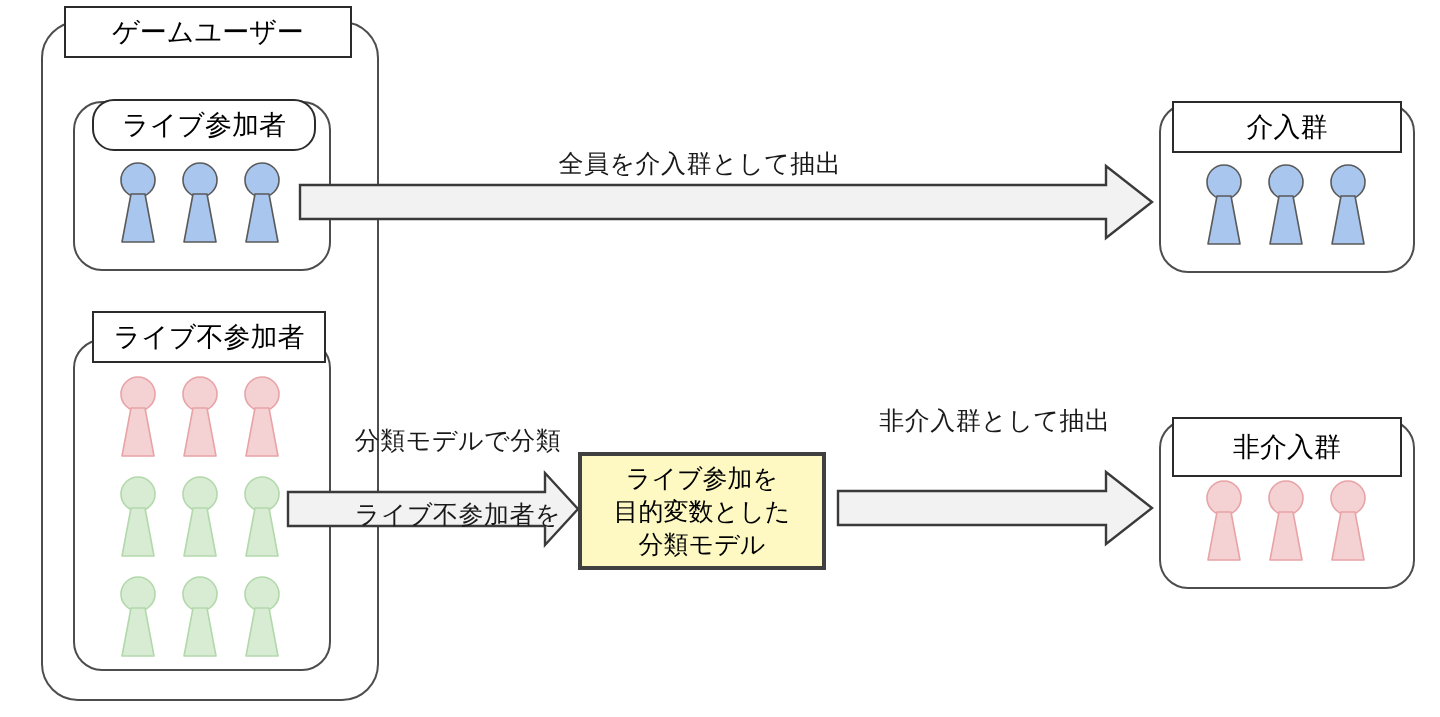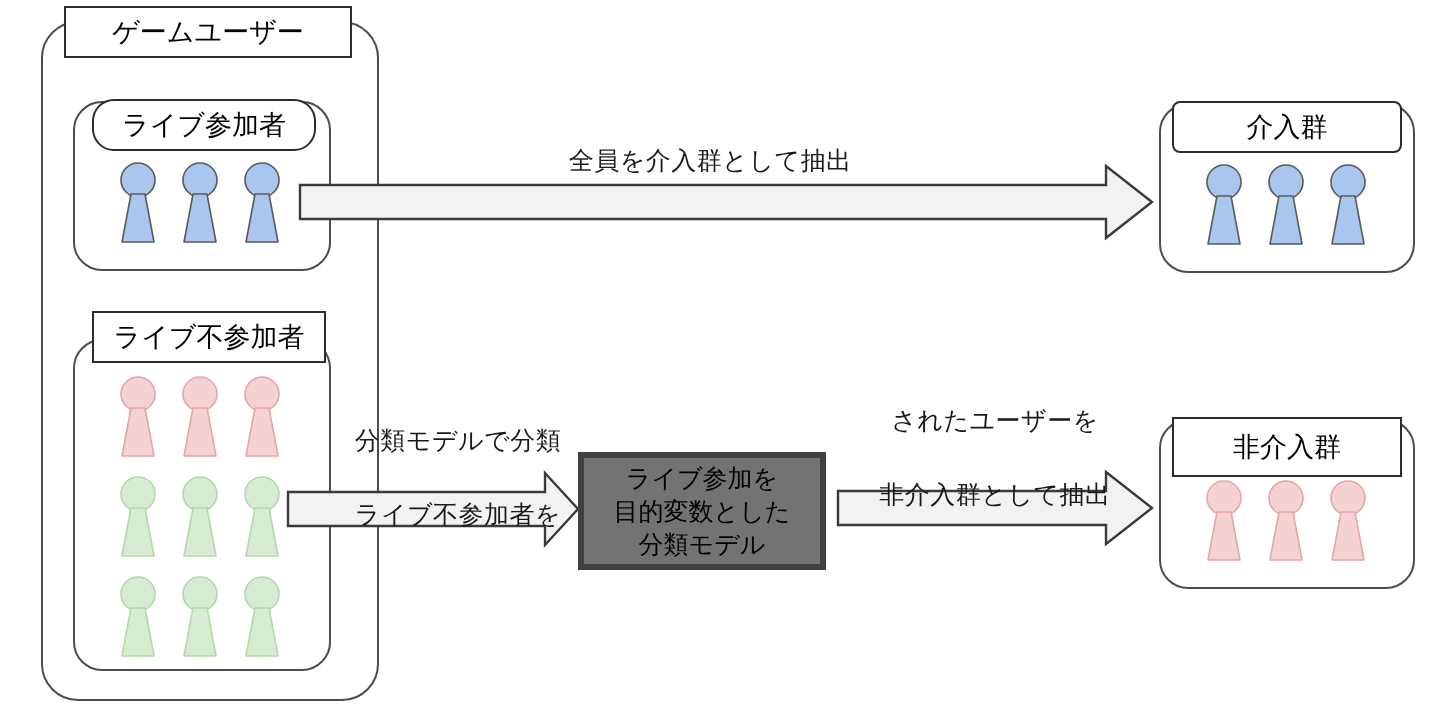--- a/index.html
+++ b/index.html
@@ -52,22 +52,22 @@
     background: #ffffff;
     border: 2px solid #2b2b2b;
     box-sizing: border-box;
     display: flex;
     align-items: center;
     justify-content: center;
   }
   .plate .group-label { position: static; }
   .center-box {
     position: absolute;
-    background: #737373;
-    border: 6px solid #404040;
+    background: #fef9c3;
+    border: 4px solid #404040;
     box-sizing: border-box;
     display: flex;
     align-items: center;
     justify-content: center;
     text-align: center;
   }
   .center-box .center-box-text { position: static; }
   .free-text {
     position: absolute;
     text-align: center;
@@ -147,41 +147,40 @@
   </div>
 
   <div class="plate" style="left:92px; top:99px; width:224px; height:52px;border-radius:22px;">
     <span class="group-label">ライブ参加者</span>
   </div>
 
   <div class="plate" style="left:92px; top:311px; width:234px; height:52px;">
     <span class="group-label">ライブ不参加者</span>
   </div>
 
-  <div class="plate" style="left:1172px; top:101px; width:230px; height:52px;border-radius:8px;">
+  <div class="plate" style="left:1172px; top:101px; width:230px; height:52px;">
     <span class="group-label">介入群</span>
   </div>
 
   <div class="plate" style="left:1172px; top:417px; width:230px; height:60px;">
     <span class="group-label">非介入群</span>
   </div>
 
   <div class="center-box" style="left:578px; top:452px; width:248px; height:118px; flex-direction:column;">
     <span class="center-box-text">ライブ参加を</span>
     <span class="center-box-text">目的変数とした</span>
     <span class="center-box-text">分類モデル</span>
   </div>
 
-  <div class="txt free-text" style="left:480px; top:126px; width:420px;font-family:Liberation Mono, monospace;">
+  <div class="txt free-text" style="left:480px; top:126px; width:420px;">
     <span class="arrow-label">全員を介入群として抽出</span>
   </div>
 
   <div class="txt free-text" style="left:328px; top:382px; width:260px;">
     <div><span class="arrow-label">分類モデルで分類</span></div>
     <div><span class="arrow-label">ライブ不参加者を</span></div>
   </div>
 
   <div class="txt free-text" style="left:845px; top:362px; width:300px;">
-    <div><span class="arrow-label">されたユーザーを</span></div>
     <div><span class="arrow-label">非介入群として抽出</span></div>
   </div>
 
 </div>
 
 </body></html>

